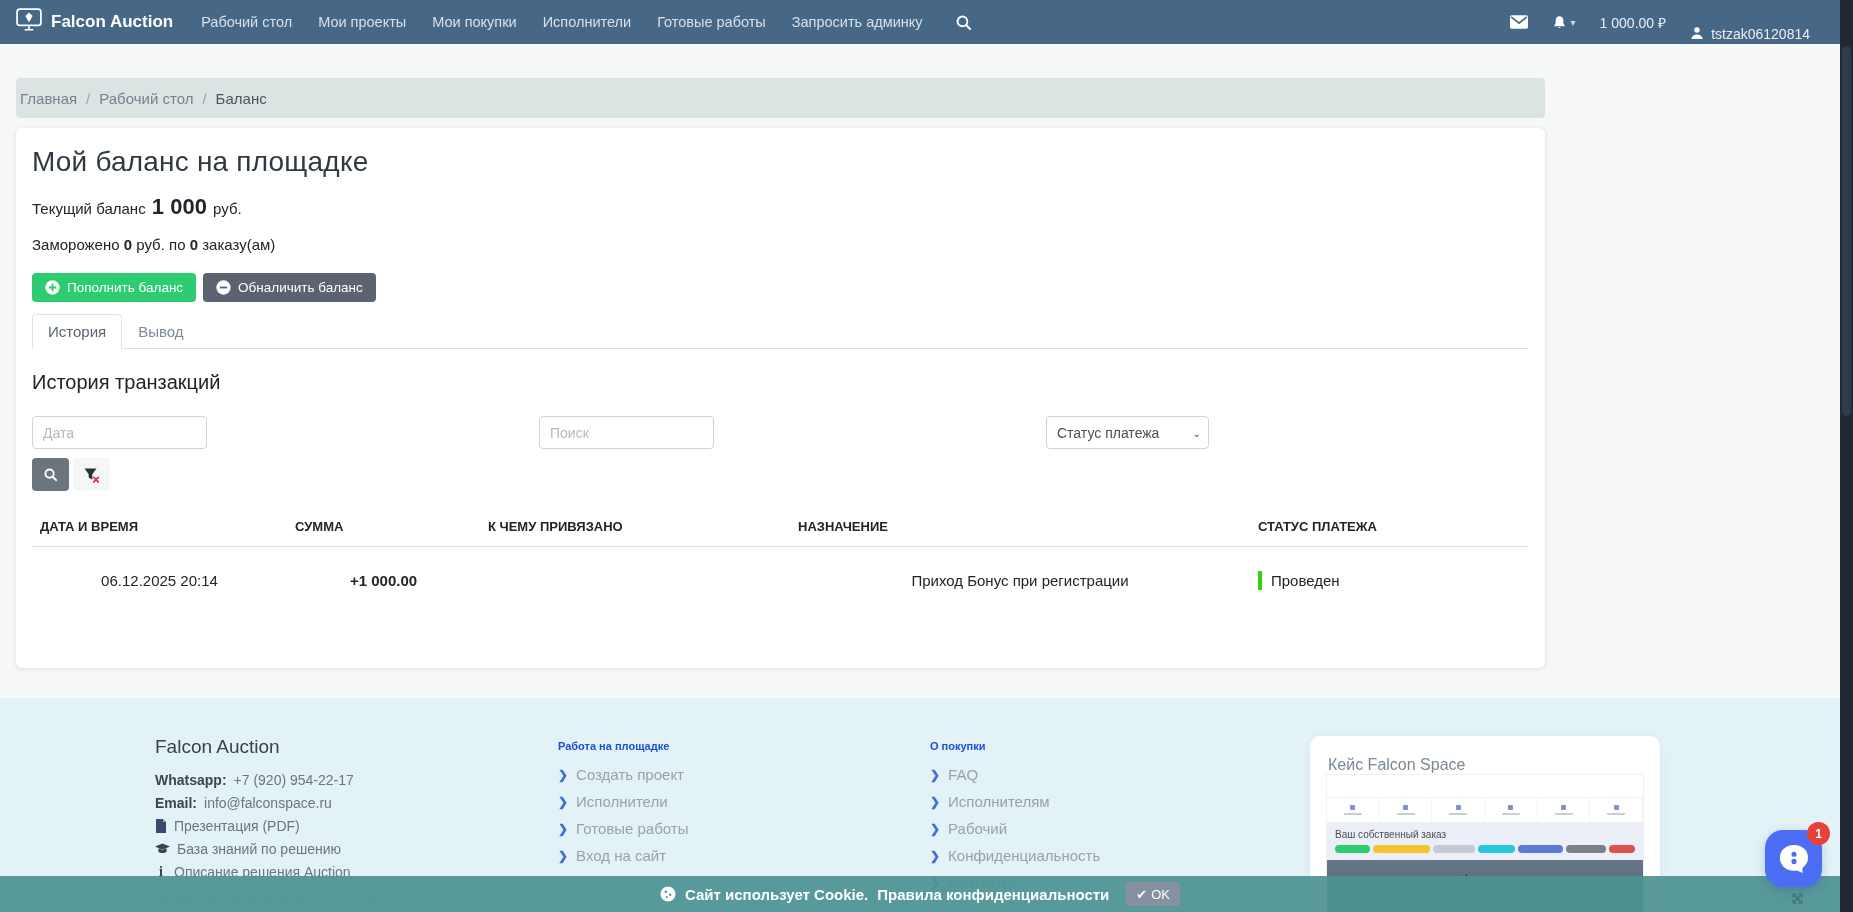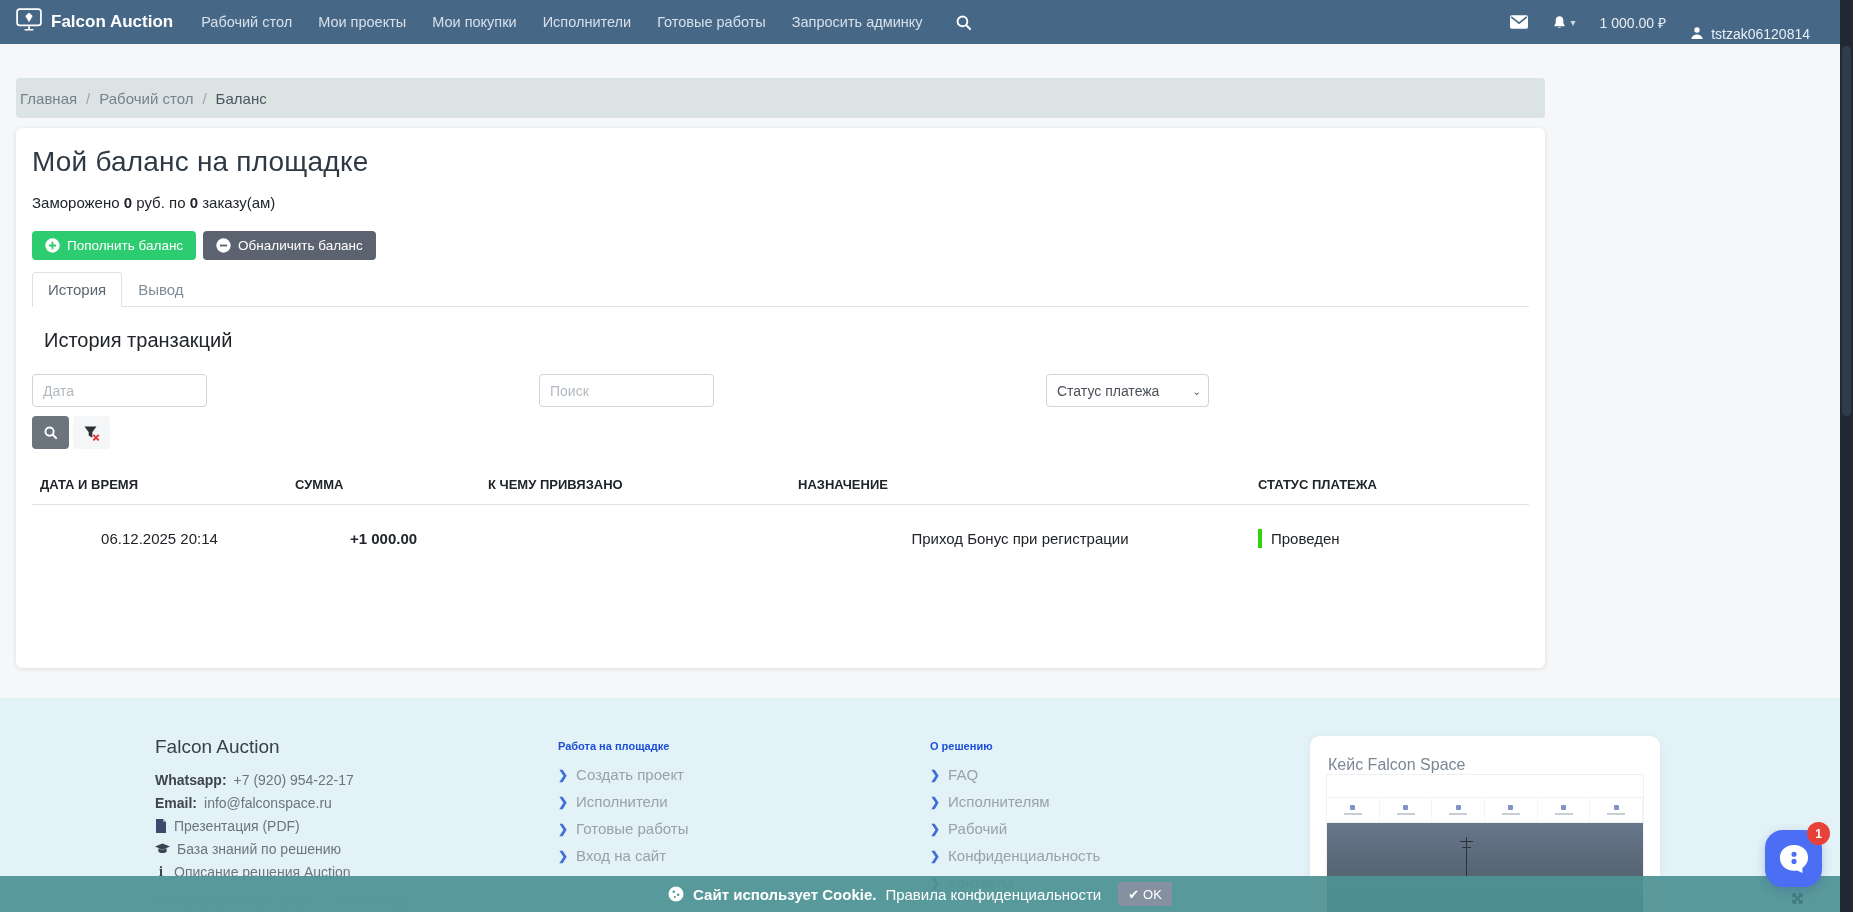--- a/index.html
+++ b/index.html
@@ -43,21 +43,21 @@
   .btn{display:inline-flex;align-items:center;gap:7px;height:29px;padding:0 13px;border:none;border-radius:4px;
     font-size:13.5px;color:#fff;cursor:pointer;font-family:inherit;}
   .btn-green{background:var(--accent_green,#2ecc71);}
   .btn-dark{background:var(--button_dark,#5c6370);}
 
   .tabs{margin-top:12px;display:flex;border-bottom:1px solid #dee2e6;}
   .tab{padding:8px 15px;font-size:15px;color:#7f8b96;cursor:pointer;border:1px solid transparent;
     border-radius:4px 4px 0 0;margin-bottom:-1px;}
   .tab.active{background:#fff;border-color:#dee2e6 #dee2e6 #fff #dee2e6;color:#5b6670;}
 
-  .section-title{font-size:20px;font-weight:500;color:#212529;margin:22px 0 0 12px;}
+  .section-title{font-size:20px;font-weight:500;color:#212529;margin:22px 0 0 0;}
 
   .filter-grid{display:grid;grid-template-columns:507px 507px auto;margin-top:22px;align-items:center;}
   .inp{width:175px;height:33px;border:1px solid #ced4da;border-radius:4px;padding:6px 10px;font-size:14px;
     color:#495057;font-family:inherit;outline:none;background:#fff;}
   .inp::placeholder{color:#b2bac1;}
   .sel-wrap{position:relative;width:163px;}
   .sel{width:163px;height:33px;border:1px solid #ced4da;border-radius:4px;padding:5px 24px 5px 10px;
     font-size:14px;color:#495057;background:#fff;appearance:none;-webkit-appearance:none;font-family:inherit;outline:none;}
   .sel-caret{position:absolute;right:8px;top:12px;pointer-events:none;font-size:10px;color:#555;}
 
@@ -110,21 +110,21 @@
   .mini-photo{height:110px;position:relative;overflow:hidden;
     background:linear-gradient(180deg,#67768a 0%,#53616f 55%,#41505c 100%);}
   .antenna{position:absolute;left:44%;top:14px;width:1px;height:40px;background:#2c3238;}
   .antenna::before{content:"";position:absolute;left:-6px;top:4px;width:13px;height:1px;background:#2c3238;}
   .antenna::after{content:"";position:absolute;left:-4px;top:10px;width:9px;height:1px;background:#2c3238;}
 
   
   .cookie-bar{position:fixed;left:0;bottom:0;width:1840px;height:36px;
     background:rgba(77,146,147,.93);z-index:50;display:flex;align-items:center;justify-content:center;gap:9px;}
   .cookie-text{color:#fff;font-size:15px;font-weight:700;}
-  .cookie-link{color:#fff;font-size:15px;font-weight:400;text-decoration:none;cursor:pointer;}
+  .cookie-link{color:#fff;font-size:15px;font-weight:700;text-decoration:none;cursor:pointer;}
   .ok-btn{background:rgba(136,144,161,.95);border:none;border-radius:3px;color:#fff;font-size:13px;
     height:24px;padding:0 10px;margin-left:8px;display:inline-flex;align-items:center;gap:4px;cursor:pointer;font-family:inherit;}
 
   
   .chat-widget{position:fixed;right:31px;bottom:25px;width:57px;height:57px;border-radius:18px;
     background:var(--chat_blue,#4b6ef5);z-index:60;display:flex;align-items:center;justify-content:center;cursor:pointer;
     box-shadow:0 3px 10px rgba(40,60,150,.25);}
   .chat-badge{position:absolute;top:-8px;right:-8px;width:23px;height:23px;border-radius:50%;
     background:var(--badge_red,#e8413a);color:#fff;font-size:12px;font-weight:700;display:flex;
     align-items:center;justify-content:center;}
@@ -193,20 +193,25 @@
     <a class="bc-link">Главная</a>
     <span class="bc-sep">/</span>
     <a class="bc-link">Рабочий стол</a>
     <span class="bc-sep">/</span>
     <span class="bc-current">Баланс</span>
   </div>
 
   <div class="card">
     <h1 class="page-title">Мой баланс на площадке</h1>
 
+    <div class="bal-line">
+      <span>Текущий баланс</span>
+      <span class="bal-big">1 000</span>
+      <span>руб.</span>
+    </div>
 
     <div class="frozen-line">
       <span>Заморожено</span>
       <span class="bold">0</span>
       <span>руб. по</span>
       <span class="bold">0</span>
       <span>заказу(ам)</span>
     </div>
 
     <div class="btn-row">
@@ -355,21 +360,21 @@
             <a>Готовые работы</a>
           </li>
         <li>
             <span class="chev">❯</span>
             <a>Вход на сайт</a>
           </li>
       </ul>
     </div>
 
     <div class="fcol3">
-      <h4 class="f-head">О решению</h4>
+      <h4 class="f-head">О покупки</h4>
       <ul class="f-links">
         <li>
             <span class="chev">❯</span>
             <a>FAQ</a>
           </li>
         <li>
             <span class="chev">❯</span>
             <a>Исполнителям</a>
           </li>
         <li>
@@ -410,20 +415,32 @@
                 <span class="mni-bar"></span>
               </div>
             <div class="mini-nav-item">
                 <span class="mni-ic"></span>
                 <span class="mni-bar"></span>
               </div>
             <div class="mini-nav-item">
                 <span class="mni-ic"></span>
                 <span class="mni-bar"></span>
               </div>
+          </div>
+          <div class="mini-band">
+            <div class="mini-heading">Ваш собственный заказ</div>
+            <div class="pill-row">
+              <span class="pill" style="width:40px;background:#2ecc71"></span>
+              <span class="pill" style="width:66px;background:#f4c430"></span>
+              <span class="pill" style="width:48px;background:#c6cad6"></span>
+              <span class="pill" style="width:42px;background:#27c8d8"></span>
+              <span class="pill" style="width:52px;background:#5b7bd5"></span>
+              <span class="pill" style="width:46px;background:#7a8288"></span>
+              <span class="pill" style="width:30px;background:#e05252"></span>
+            </div>
           </div>
           <div class="mini-photo">
 
             <div class="antenna"></div>
 
           </div>
         </div>
       </div>
     </div>
   </div>

